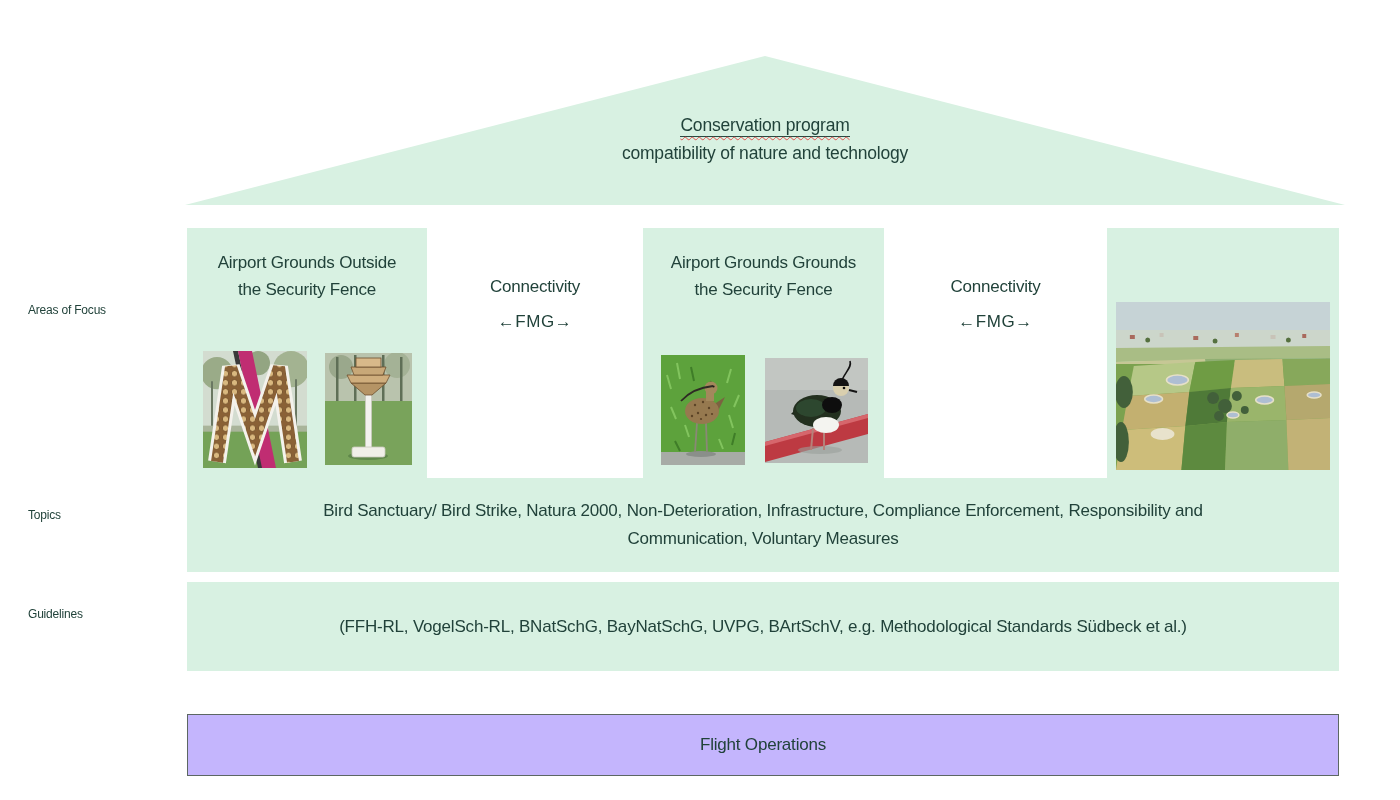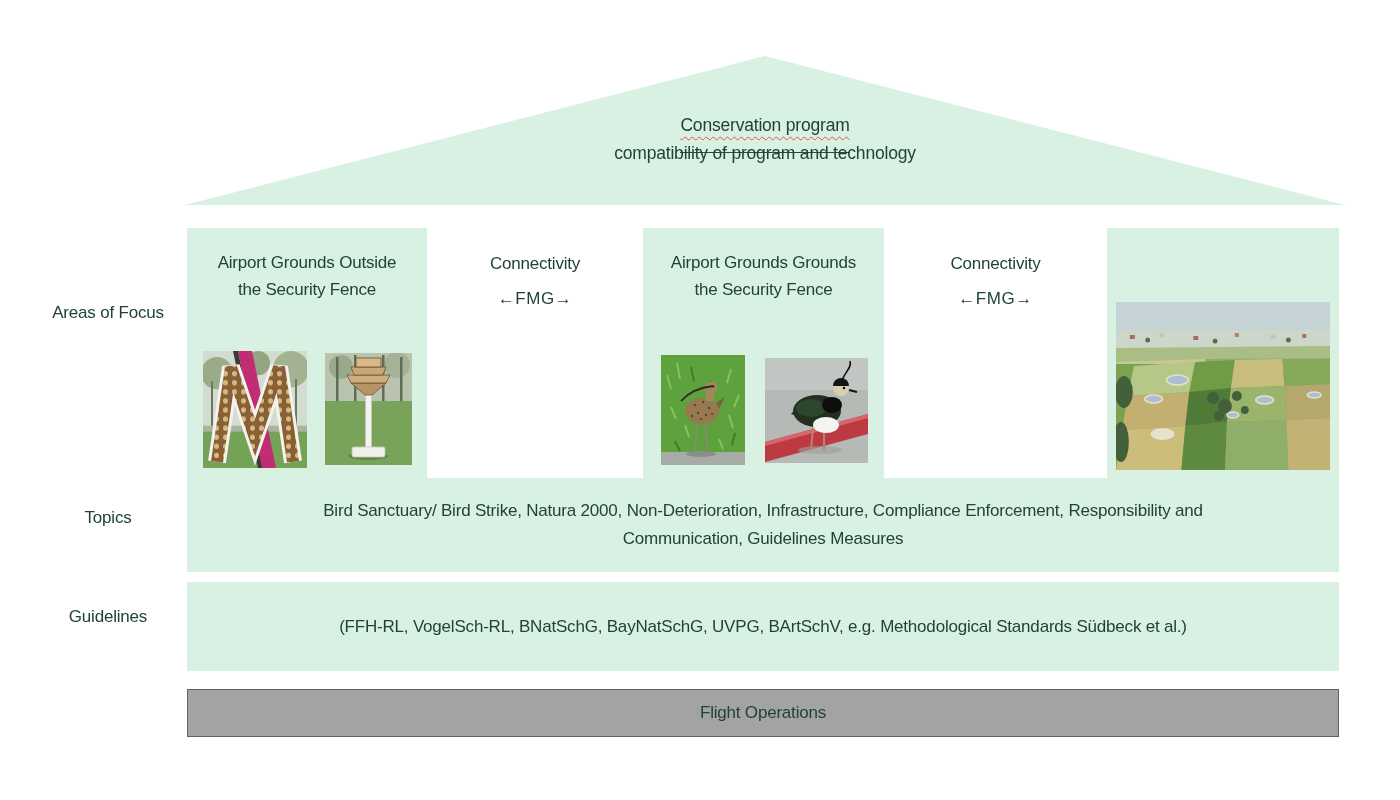--- a/index.html
+++ b/index.html
@@ -7,67 +7,67 @@
          font-family:"Liberation Sans",sans-serif;color:#21423a;letter-spacing:-0.2px;}
 
   
   .roof{position:absolute;left:185px;top:56px;width:1160px;height:149px;
         background:#d8f1e2;clip-path:polygon(50% 0,100% 100%,0 100%);}
   .roof-text{position:absolute;left:185px;top:111px;width:1160px;text-align:center;
              font-size:17.5px;line-height:28px;}
   .title-underline{border-bottom:1.6px solid #2a4a42;
                    text-decoration-line:underline;text-decoration-style:wavy;
                    text-decoration-color:#e0524d;text-decoration-thickness:1.2px;
-                   text-underline-offset:5px;padding-bottom:17px;}
-
-  
-  .row-label{position:absolute;left:28px;width:160px;text-align:center;font-size:17px;}
+                   text-underline-offset:5px;padding-bottom:1px;}
+
+  
+  .row-label{position:absolute;left:28px;width:160px;font-size:12px;}
   #label-areas{top:303px;}
   #label-topics{top:508px;}
   #label-guidelines{top:607px;}
 
   
   .col-box{position:absolute;top:228px;height:293px;background:#d8f1e2;}
   #col1{left:187px;width:240px;}
   #col2{left:643px;width:241px;}
   #col3{left:1107px;width:232px;}
   .col-head{margin:21px auto 0;max-width:205px;text-align:center;font-size:17px;line-height:27px;}
 
-  .conn{position:absolute;top:207px;height:247px;display:flex;flex-direction:column;align-items:center;}
+  .conn{position:absolute;top:230px;height:247px;display:flex;flex-direction:column;align-items:center;}
   #conn1{left:427px;width:216px;}
   #conn2{left:884px;width:223px;}
   .conn-label{margin-top:47px;font-size:17px;}
   .conn-arrows{margin-top:15px;font-size:17px;letter-spacing:0.5px;white-space:nowrap;}
 
   .photo{position:absolute;overflow:hidden;}
   .photo svg{display:block;width:100%;height:100%;}
   #photo-m{left:16px;top:123px;width:104px;height:117px;}
   #photo-tower{left:138px;top:125px;width:87px;height:112px;}
   #photo-curlew{left:18px;top:127px;width:84px;height:110px;}
   #photo-lapwing{left:122px;top:130px;width:103px;height:105px;}
   #photo-aerial{left:9px;top:74px;width:214px;height:168px;}
 
   
   .band{position:absolute;left:187px;width:1152px;background:#d8f1e2;
         display:flex;flex-direction:column;justify-content:center;
         text-align:center;font-size:17px;line-height:28px;}
   #topics-band{top:478px;height:94px;}
   #guidelines-band{top:582px;height:89px;line-height:25px;}
-  #flight-band{top:689px;height:48px;background:#a3a3a3;border:1.5px solid #5c6763;
+  #flight-band{top:714px;height:62px;background:#c4b5fd;border:1.5px solid #5c6763;
                box-sizing:border-box;}
 </style>
 </head>
 <body>
 
 <div id="stage">
 
   <div class="roof"></div>
   <div class="roof-text">
     <div><span class="title-underline">Conservation program</span></div>
-    <div>compatibility of program and technology</div>
+    <div>compatibility of nature and technology</div>
   </div>
 
   <div class="row-label" id="label-areas">Areas of Focus</div>
   <div class="row-label" id="label-topics">Topics</div>
   <div class="row-label" id="label-guidelines">Guidelines</div>
 
   <div class="col-box" id="col1">
     <div class="col-head">Airport Grounds Outside the Security Fence</div>
 
     <div class="photo" id="photo-m">
@@ -227,21 +227,21 @@
           <ellipse cx="118" cy="113" rx="6" ry="3"></ellipse>
           <ellipse cx="200" cy="93" rx="7" ry="3"></ellipse>
         </g>
         <ellipse cx="47" cy="132" rx="12" ry="6" fill="#e8e2cc"></ellipse>
       </svg>
     </div>
   </div>
 
   <div class="band" id="topics-band">
     <div>Bird Sanctuary/ Bird Strike, Natura 2000, Non-Deterioration, Infrastructure, Compliance Enforcement, Responsibility and</div>
-    <div>Communication, Guidelines Measures</div>
+    <div>Communication, Voluntary Measures</div>
   </div>
 
   <div class="band" id="guidelines-band">
     <div>(FFH-RL, VogelSch-RL, BNatSchG, BayNatSchG, UVPG,  BArtSchV, e.g. Methodological Standards Südbeck et al.)</div>
   </div>
 
   <div class="band" id="flight-band">
     <div>Flight Operations</div>
   </div>
 

